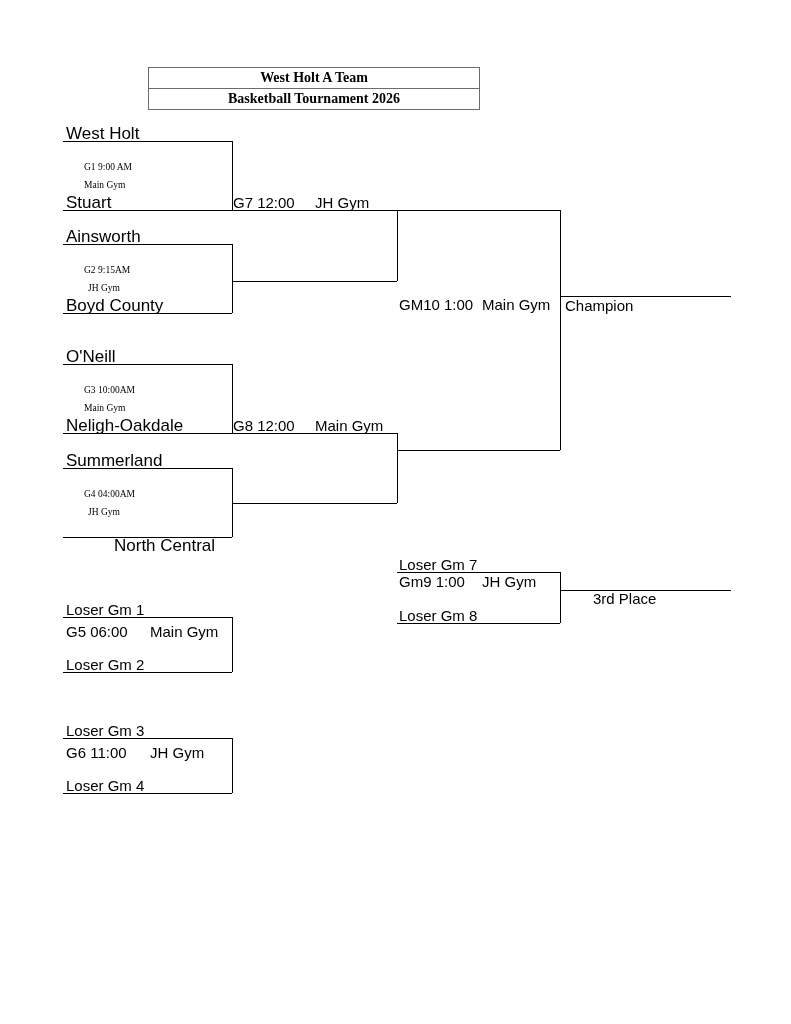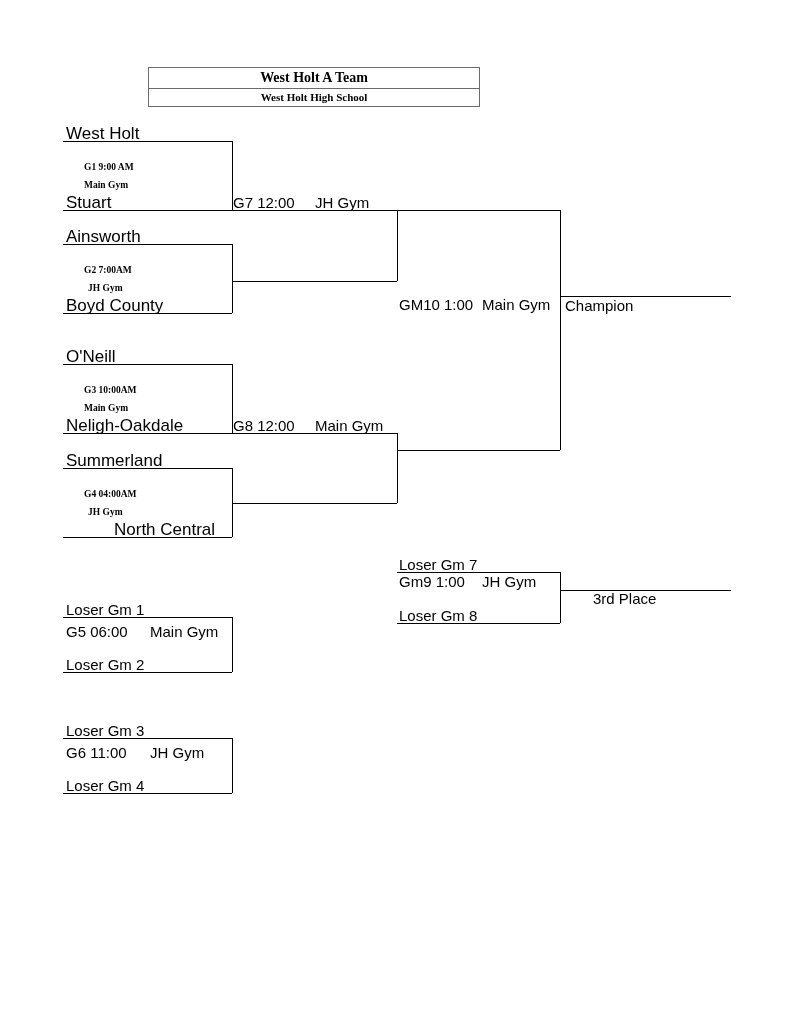--- a/index.html
+++ b/index.html
@@ -5,21 +5,21 @@
   html,body{margin:0;padding:0;background:#ffffff;}
   #canvas{
     position:relative;width:791px;height:1024px;background:#ffffff;color:#000000;
     font-family:"Liberation Sans",sans-serif;overflow:hidden;
   }
   .hline{position:absolute;height:0;border-top:1px solid #000000;}
   .vline{position:absolute;width:0;border-left:1px solid #000000;}
   .team{position:absolute;font-size:17px;line-height:13px;white-space:nowrap;}
   .slot{position:absolute;font-size:15px;line-height:13px;white-space:nowrap;}
   .ginfo{
-    position:absolute;font-family:"Liberation Serif",serif;font-weight:bold;
+    position:absolute;font-family:"Liberation Serif",serif;font-weight:normal;
     font-size:9.5px;line-height:11px;white-space:nowrap;
   }
   #title-box{
     position:absolute;left:148px;top:67px;width:330px;
     border:1px solid #6b6b6b;background:#ffffff;
   }
   #title-box .trow{
     border-bottom:1px solid #6b6b6b;text-align:center;
     font-family:"Liberation Serif",serif;font-weight:bold;
   }
@@ -27,21 +27,21 @@
   .trow.big{font-size:14px;height:20px;line-height:20px;}
   .trow.small{font-size:11px;height:17px;line-height:17px;}
 </style>
 </head>
 <body>
 
 <div id="canvas">
 
   <div id="title-box">
     <div class="trow big">West Holt A Team</div>
-    <div class="trow small">West Holt High School</div>
+    <div class="trow big">Basketball Tournament 2026</div>
   </div>
 
   <div class="hline" style="left:63px;top:141px;width:169px;"></div>
   <div class="hline" style="left:63px;top:210px;width:169px;"></div>
   <div class="hline" style="left:63px;top:244px;width:169px;"></div>
   <div class="hline" style="left:63px;top:313px;width:169px;"></div>
   <div class="hline" style="left:63px;top:364px;width:169px;"></div>
   <div class="hline" style="left:63px;top:433px;width:169px;"></div>
   <div class="hline" style="left:63px;top:468px;width:169px;"></div>
   <div class="hline" style="left:63px;top:537px;width:169px;"></div>
@@ -76,25 +76,25 @@
   <div class="hline" style="left:63px;top:793px;width:169px;"></div>
   <div class="vline" style="left:232px;top:738px;height:55px;"></div>
 
   <div class="team" style="left:66px;top:127px;">West Holt</div>
   <div class="team" style="left:66px;top:196px;text-align:right;">Stuart</div>
   <div class="team" style="left:66px;top:230px;">Ainsworth</div>
   <div class="team" style="left:66px;top:299px;">Boyd County</div>
   <div class="team" style="left:66px;top:350px;">O'Neill</div>
   <div class="team" style="left:66px;top:419px;">Neligh-Oakdale</div>
   <div class="team" style="left:66px;top:454px;">Summerland</div>
-  <div class="team" style="left:66px;top:523px;padding-left:48px;">North Central</div>
+  <div class="team" style="left:66px;top:539px;padding-left:48px;">North Central</div>
 
   <div class="ginfo" style="left:84px;top:162px;">G1 9:00 AM</div>
   <div class="ginfo" style="left:84px;top:180px;">Main Gym</div>
-  <div class="ginfo" style="left:84px;top:265px;">G2 7:00AM</div>
+  <div class="ginfo" style="left:84px;top:265px;">G2 9:15AM</div>
   <div class="ginfo" style="left:88px;top:283px;">JH Gym</div>
   <div class="ginfo" style="left:84px;top:385px;">G3 10:00AM</div>
   <div class="ginfo" style="left:84px;top:403px;">Main Gym</div>
   <div class="ginfo" style="left:84px;top:489px;">G4 04:00AM</div>
   <div class="ginfo" style="left:88px;top:507px;">JH Gym</div>
 
   <div class="slot" style="left:233px;top:196px;">G7 12:00</div>
   <div class="slot" style="left:315px;top:196px;">JH Gym</div>
   <div class="slot" style="left:233px;top:419px;">G8 12:00</div>
   <div class="slot" style="left:315px;top:419px;">Main Gym</div>

